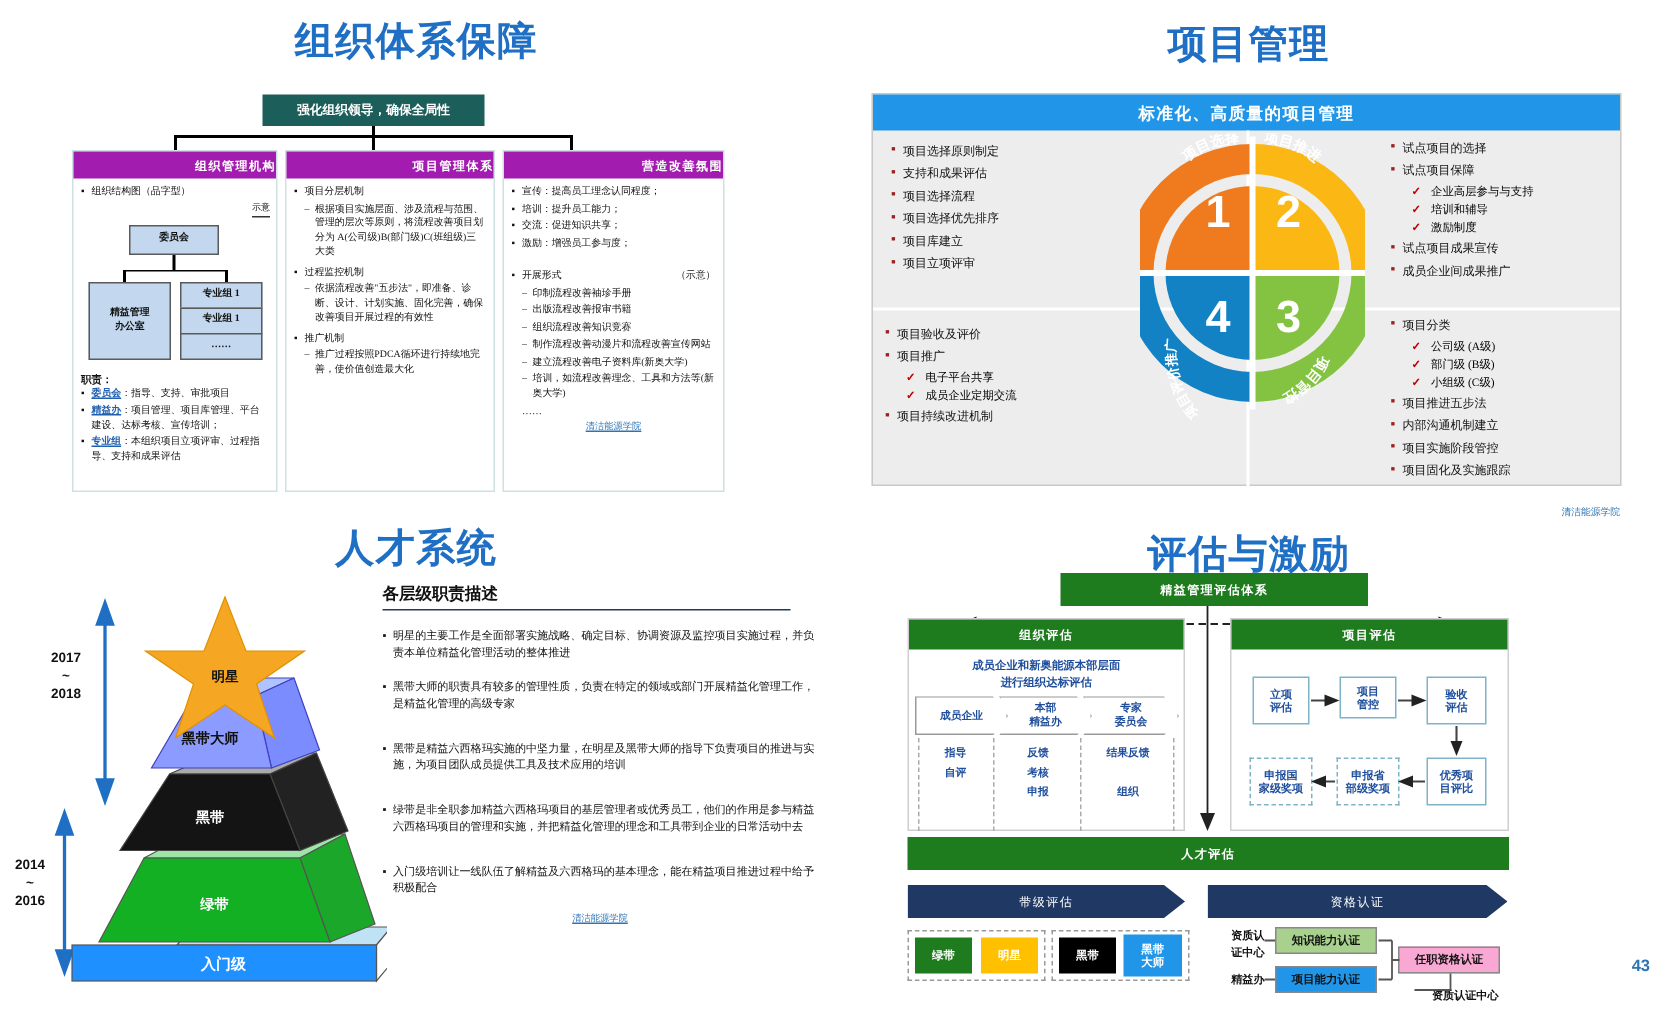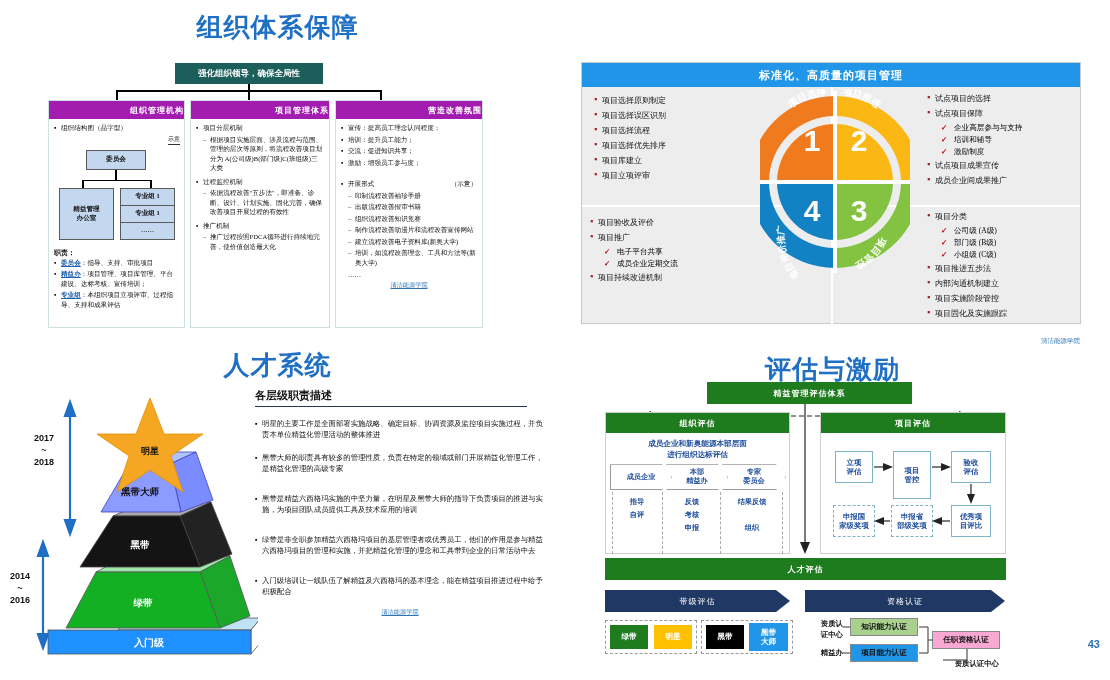--- a/index.html
+++ b/index.html
@@ -321,35 +321,36 @@
         </div>
       <div class="b-item sub-ind" style="margin-top:2px;">
           <span class="b-txt">……</span>
         </div>
       <div class="credit" style="margin-top:2px;">清洁能源学院</div>
     </div>
   </div>
 </div>
 
 <div class="quad" id="q2">
+  <div class="slide-title">项目管理</div>
 
   <div class="pm-panel">
     <div class="pm-head">标准化、高质量的项目管理</div>
     <div class="pm-body">
       <div class="pm-vline"></div>
       <div class="pm-hline"></div>
 
       <div class="pm-list" id="pmL1">
         <div class="li">
             <span class="d">▪</span>
             <span>项目选择原则制定</span>
           </div>
         <div class="li">
             <span class="d">▪</span>
-            <span>项目选择误区识别</span>
+            <span>支持和成果评估</span>
           </div>
         <div class="li">
             <span class="d">▪</span>
             <span>项目选择流程</span>
           </div>
         <div class="li">
             <span class="d">▪</span>
             <span>项目选择优先排序</span>
           </div>
         <div class="li">
@@ -641,21 +642,21 @@
 组织</div>
       </div>
     </div>
   </div>
 
   <div class="ev-box" style="left:265px;top:72px;width:186px;height:142px;">
     <div class="gbar" style="height:20px;">项目评估</div>
     <div style="position:relative;height:120px;">
       <div class="fbox" style="left:14px;top:18px;width:38px;height:32px;white-space:pre-line;">立项
 评估</div>
-      <div class="fbox" style="left:72px;top:18px;width:38px;height:48px;white-space:pre-line;">项目
+      <div class="fbox" style="left:72px;top:18px;width:38px;height:28px;white-space:pre-line;">项目
 管控</div>
       <div class="fbox" style="left:130px;top:18px;width:40px;height:32px;white-space:pre-line;">验收
 评估</div>
       <div class="fbox dashed" style="left:12px;top:72px;width:42px;height:32px;white-space:pre-line;">申报国
 家级奖项</div>
       <div class="fbox dashed" style="left:70px;top:72px;width:42px;height:32px;white-space:pre-line;">申报省
 部级奖项</div>
       <div class="fbox" style="left:130px;top:72px;width:40px;height:32px;white-space:pre-line;">优秀项
 目评比</div>
       <svg style="position:absolute;left:0;top:0;" width="186" height="120">

